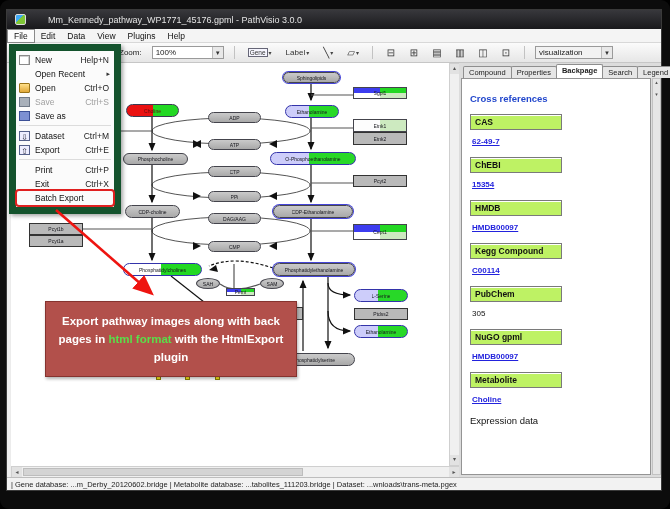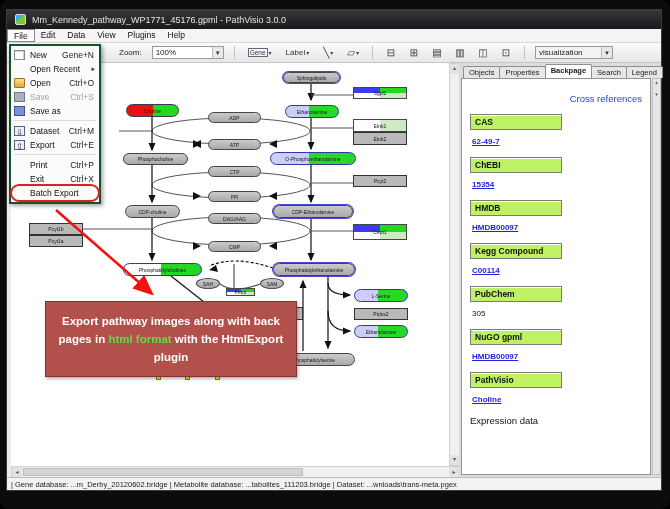--- a/index.html
+++ b/index.html
@@ -5,28 +5,28 @@
   * { margin:0; padding:0; box-sizing:border-box; }
   html,body { width:670px; height:509px; font-family:"Liberation Sans", sans-serif; }
   body { position:relative; background:#000; overflow:hidden; }
 
   #frame { position:absolute; inset:0; background:#0c0c0c; border-radius:9px; }
   #window { position:absolute; left:6px; top:9px; right:8px; bottom:18px;
             background:#ececec; border:1px solid #3a3a3a; }
 
   
   #titlebar { position:absolute; left:0; top:0; right:0; height:19px;
-              background:linear-gradient(#38383c,#19191c); display:flex; align-items:center; gap:6px; padding:0 8px; }
+              background:linear-gradient(#38383c,#19191c); display:flex; align-items:center; gap:22px; padding:0 8px; }
   #app-icon { width:11px; height:11px; border-radius:2px;
               background:linear-gradient(135deg,#3fa9f5 0 40%,#7ec636 40% 100%); border:1px solid #dcdcdc; }
   #title-text { color:#e4e4e4; font-size:9px; white-space:nowrap; }
 
   
   #menubar { position:absolute; left:0; top:19px; right:0; height:14px; background:#f4f4f4;
-             border-bottom:1px solid #d8d8d8; display:flex; font-size:8.5px; }
+             border-bottom:1px solid #d8d8d8; display:flex; align-items:center; font-size:8.5px; }
   .menubar-item { padding:1px 6px; color:#111; }
   .menubar-item.active { border:1px solid #8a8a8a; background:#fcfcfc; }
 
   
   #toolbar { position:absolute; left:0; top:33px; right:0; height:20px;
              background:linear-gradient(#fbfbfb,#e6e6e6); border-bottom:1px solid #c6c6c6;
              display:flex; align-items:center; gap:8px; padding:0 4px 0 112px; font-size:8px; color:#222; }
   .zoom-label { margin-right:2px; }
   .combo { background:#fff; border:1px solid #9a9a9a; height:13px; display:inline-flex; align-items:center;
            font-size:8px; padding-left:3px; position:relative; }
@@ -80,48 +80,48 @@
   #hscroll .sb-thumb { position:absolute; left:11px; top:1px; bottom:1px; width:280px; background:#d4d4d4; border:1px solid #bdbdbd; }
 
   
   #rightpanel { position:absolute; left:452px; top:53px; right:0; bottom:13px; background:#dcdcdc; }
   #tabs { position:absolute; left:4px; top:1px; right:0; height:14px; display:flex; align-items:flex-end; font-size:7.5px; }
   .tab { border:1px solid #8e8e8e; border-bottom:none; background:#e6e6e6; padding:1px 5px 2px;
          margin-right:-1px; color:#222; border-radius:2px 2px 0 0; height:12px; }
   .tab.active { background:#fff; height:14px; font-weight:bold; position:relative; z-index:2; }
   #panel-body { position:absolute; left:2px; top:15px; right:10px; bottom:2px; background:#fff; border:1px solid #949494;
                 padding:6px 8px; overflow:hidden; }
-  #crossref-heading { color:#2247cc; font-weight:normal; font-size:9.5px; margin:8px 0 10px;text-align:right; }
+  #crossref-heading { color:#2247cc; font-weight:bold; font-size:9.5px; margin:8px 0 10px; }
   .ref-section { margin-bottom:9px; }
   .ref-header { width:92px; border:1px solid #7a7a7a; background:#bef264; padding:2px 4px; font-size:8.5px;
                 font-weight:bold; color:#111; box-shadow:inset 0 1px 0 #fff; }
   .ref-value { display:inline-block; margin:4px 0 0 2px; font-size:8px; font-weight:bold; color:#2222dd;
                text-decoration:underline; }
   .ref-section.plain .ref-value { color:#111; text-decoration:none; font-weight:normal; }
   #expression-heading { font-size:9.5px; font-weight:normal; color:#111; margin-top:4px; }
   #panel-scroll { position:absolute; right:0px; top:15px; bottom:2px; width:9px; background:#e6e6e6;
                   border:1px solid #c2c2c2; font-size:5px; color:#555; text-align:center; }
 
   
   #statusbar { position:absolute; left:0; right:0; bottom:0; height:13px; background:#f2f2f2;
                border-top:1px solid #bdbdbd; font-size:7.5px; color:#222; display:flex; align-items:center; padding:0 4px;
                white-space:nowrap; overflow:hidden; }
 
   
-  #filemenu { position:absolute; left:2px; top:34px; width:92px; background:#fbfbfb; border:2px solid #14532d;
+  #filemenu { position:absolute; left:2px; top:34px; width:112px; background:#fbfbfb; border:7px solid #14532d;
               box-shadow:2px 2px 4px rgba(0,0,0,.35); z-index:50; padding:2px 1px; font-size:8.5px; }
   .menu-item { position:relative; display:flex; align-items:center; height:14px; padding:0 4px 0 2px; color:#111; }
   .menu-item .mi-icon { width:11px; height:10px; margin-right:5px; flex:none; }
   .menu-item .mi-label { flex:1; white-space:nowrap; }
   .menu-item .mi-shortcut { margin-left:6px; color:#222; }
   .menu-item.disabled { color:#a0a0a0; }
   .menu-item.disabled .mi-shortcut { color:#a0a0a0; }
   .menu-item.separator { height:4px; border-top:1px solid #dcdcdc; margin:2px 2px 0; padding:0; }
   .menu-item.submenu::after { content:"▸"; position:absolute; right:3px; font-size:7px; color:#333; }
-  .menu-item.highlighted { outline:2px solid #e02020; outline-offset:0px; border-radius:7px; }
+  .menu-item.highlighted { outline:2px solid #e02020; outline-offset:0px; border-radius:2px; }
   .mi-icon.new-document-icon { background:#fff; border:1px solid #8a8a8a; box-shadow:inset -1px 1px 0 #d0d0d0; }
   .mi-icon.open-folder-icon { background:linear-gradient(#ffe08a,#e0a83a); border:1px solid #9a7418; border-radius:1px; }
   .mi-icon.save-icon { background:#a8b0ba; border:1px solid #707a88; }
   .mi-icon.save-as-icon { background:#7d90d2; border:1px solid #3c5096; }
   .mi-icon.import-icon { background:#eef; border:1px solid #55608a; text-align:center; }
   .mi-icon.export-icon { background:#eef; border:1px solid #55608a; text-align:center; }
   .mi-icon.import-icon::before { content:"⇩"; font-size:8px; color:#223; line-height:10px; }
   .mi-icon.export-icon::before { content:"⇧"; font-size:8px; color:#223; line-height:10px; }
 
   
@@ -437,21 +437,21 @@
     <div id="hscroll">
       <span class="sb-l">◂</span>
       <span class="sb-thumb"></span>
       <span class="sb-r">▸</span>
     </div>
 
     <div id="rightpanel">
       <div id="tabs">
 
           <span class="tab">
-            <span>Objects</span>
+            <span>Compound</span>
           </span>
 
           <span class="tab">
             <span>Properties</span>
           </span>
 
           <span class="tab active">
             <span>Backpage</span>
           </span>
 
@@ -491,39 +491,39 @@
               <div class="ref-header">PubChem</div>
               <a class="ref-value">305</a>
             </div>
 
             <div class="ref-section link">
               <div class="ref-header">NuGO gpml</div>
               <a class="ref-value">HMDB00097</a>
             </div>
 
             <div class="ref-section link">
-              <div class="ref-header">PathVisio</div>
+              <div class="ref-header">Metabolite</div>
               <a class="ref-value">Choline</a>
             </div>
           </div>
         <div id="expression-heading">Expression data</div>
       </div>
       <div id="panel-scroll">▴<br><br>▾</div>
     </div>
 
     <div id="statusbar">
       <span>| Gene database: ...m_Derby_20120602.bridge | Metabolite database: ...tabolites_111203.bridge | Dataset: ...wnloads\trans-meta.pgex</span>
     </div>
 
     <div id="filemenu">
 
         <div class="menu-item">
           <span class="mi-icon new-document-icon"></span>
           <span class="mi-label">New</span>
-          <span class="mi-shortcut">Gene+N</span>
+          <span class="mi-shortcut">Help+N</span>
         </div>
 
         <div class="menu-item submenu">
           <span class="mi-icon"></span>
           <span class="mi-label">Open Recent</span>
           <span class="mi-shortcut"></span>
         </div>
 
         <div class="menu-item">
           <span class="mi-icon open-folder-icon"></span>

